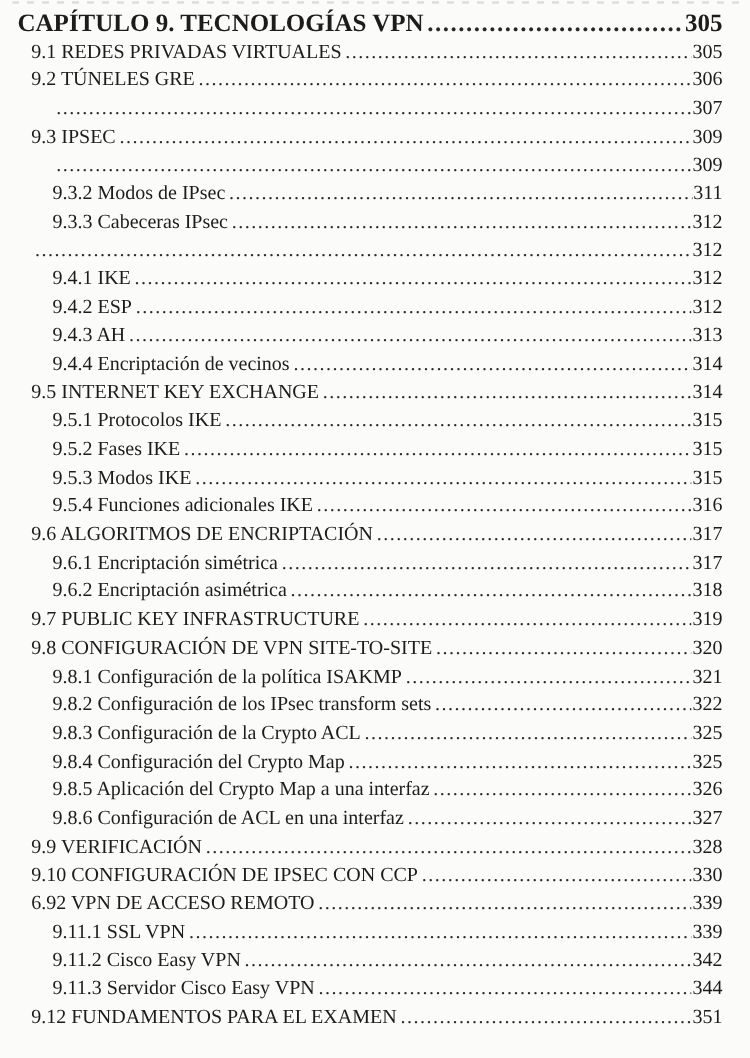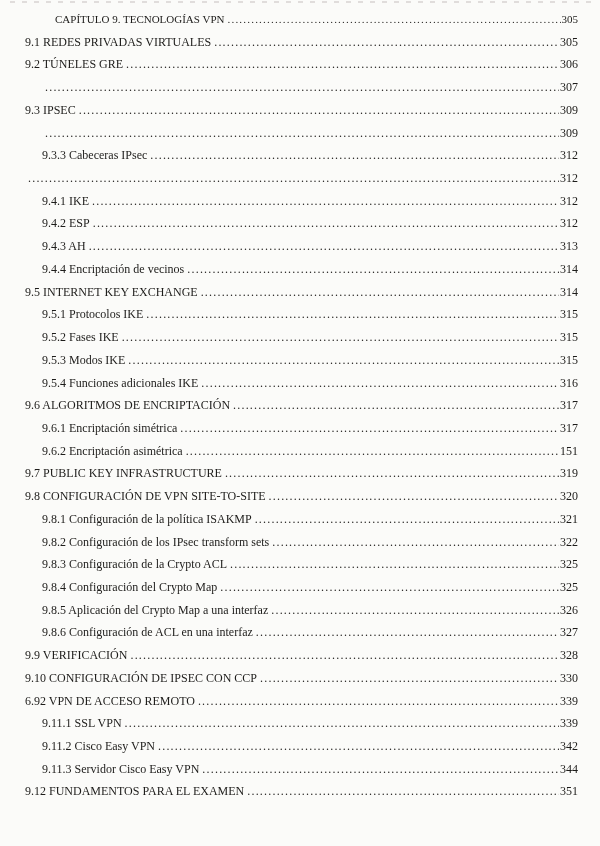--- a/index.html
+++ b/index.html
@@ -33,27 +33,26 @@
     position: absolute;
     top: 8px;
     left: 14px;
     right: 22px;
   }
   .row {
     display: flex;
     align-items: baseline;
     height: 22.72px;
     line-height: 22.72px;
-    font-size: 12px;
+    font-size: 16px;
     white-space: nowrap;
   }
   .row.lvl0 {
-    font-weight: normal;
-    font-size: 11px;
-    margin-left: 41px;
+    font-weight: bold;
+    font-size: 20px;
   }
   .row.lvl1 { padding-left: 11px; }
   .row.lvl2 { padding-left: 28px; }
   .lbl {
     flex: 0 0 auto;
   }
   .leader {
     flex: 1 1 auto;
     overflow: hidden;
     white-space: nowrap;
@@ -104,20 +103,25 @@
       <span class="lbl">9.3 IPSEC</span>
       <span class="leader"></span>
       <span class="pg">309</span>
     </div>
 
     <div class="row lvl2">
       <span class="leader"></span>
       <span class="pg">309</span>
     </div>
 
+    <div class="row lvl2">
+      <span class="lbl">9.3.2 Modos de IPsec</span>
+      <span class="leader"></span>
+      <span class="pg">311</span>
+    </div>
 
     <div class="row lvl2">
       <span class="lbl">9.3.3 Cabeceras IPsec</span>
       <span class="leader"></span>
       <span class="pg">312</span>
     </div>
 
     <div class="row lvl1">
       <span class="leader"></span>
       <span class="pg">312</span>
@@ -185,21 +189,21 @@
 
     <div class="row lvl2">
       <span class="lbl">9.6.1 Encriptación simétrica</span>
       <span class="leader"></span>
       <span class="pg">317</span>
     </div>
 
     <div class="row lvl2">
       <span class="lbl">9.6.2 Encriptación asimétrica</span>
       <span class="leader"></span>
-      <span class="pg">151</span>
+      <span class="pg">318</span>
     </div>
 
     <div class="row lvl1">
       <span class="lbl">9.7 PUBLIC KEY INFRASTRUCTURE</span>
       <span class="leader"></span>
       <span class="pg">319</span>
     </div>
 
     <div class="row lvl1">
       <span class="lbl">9.8 CONFIGURACIÓN DE VPN SITE-TO-SITE</span>

